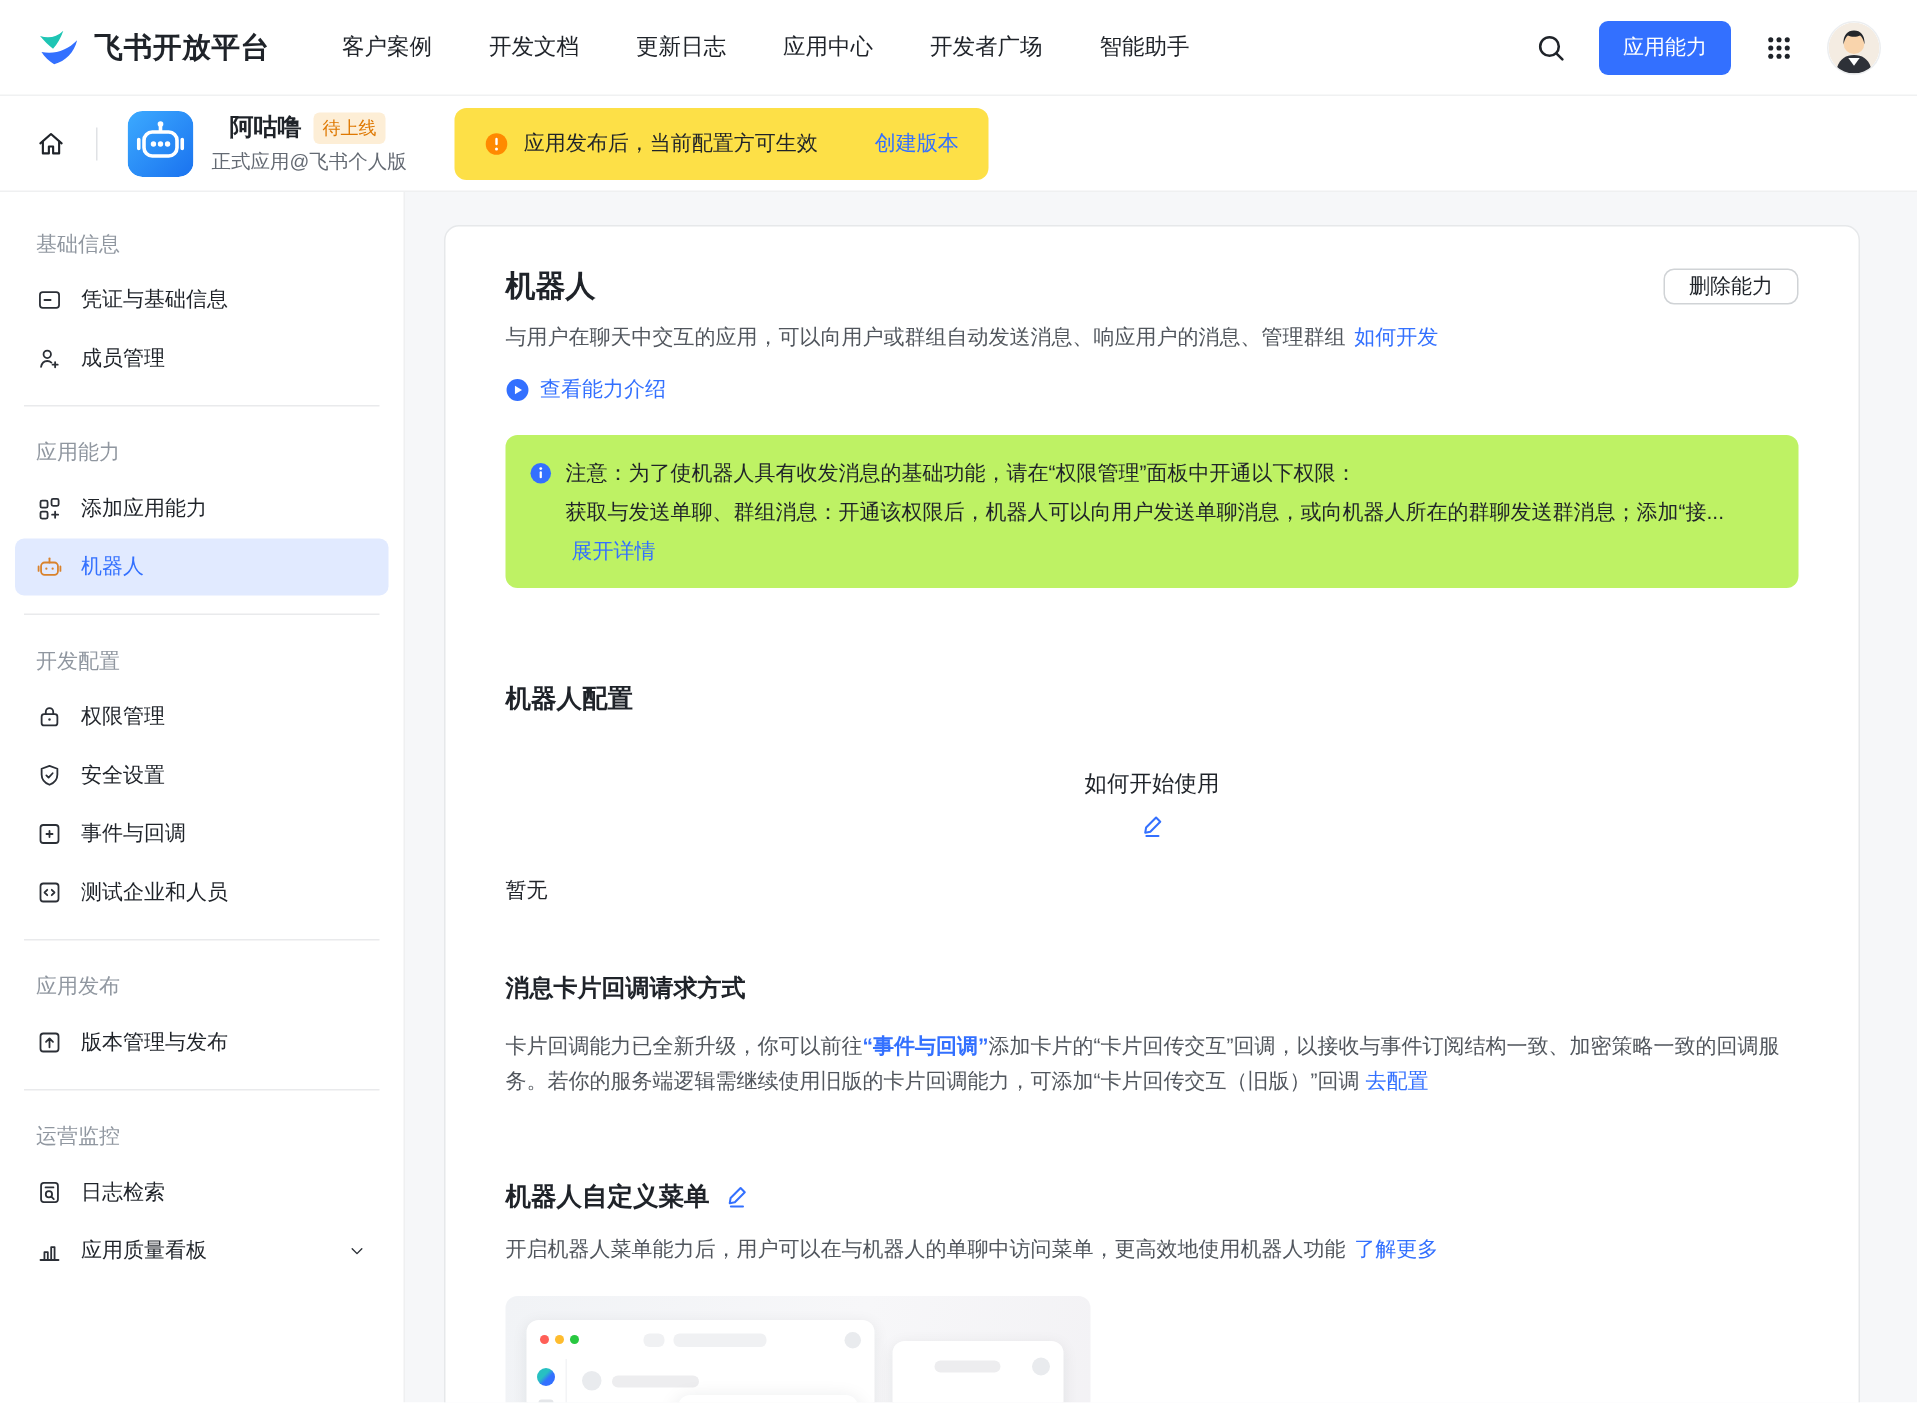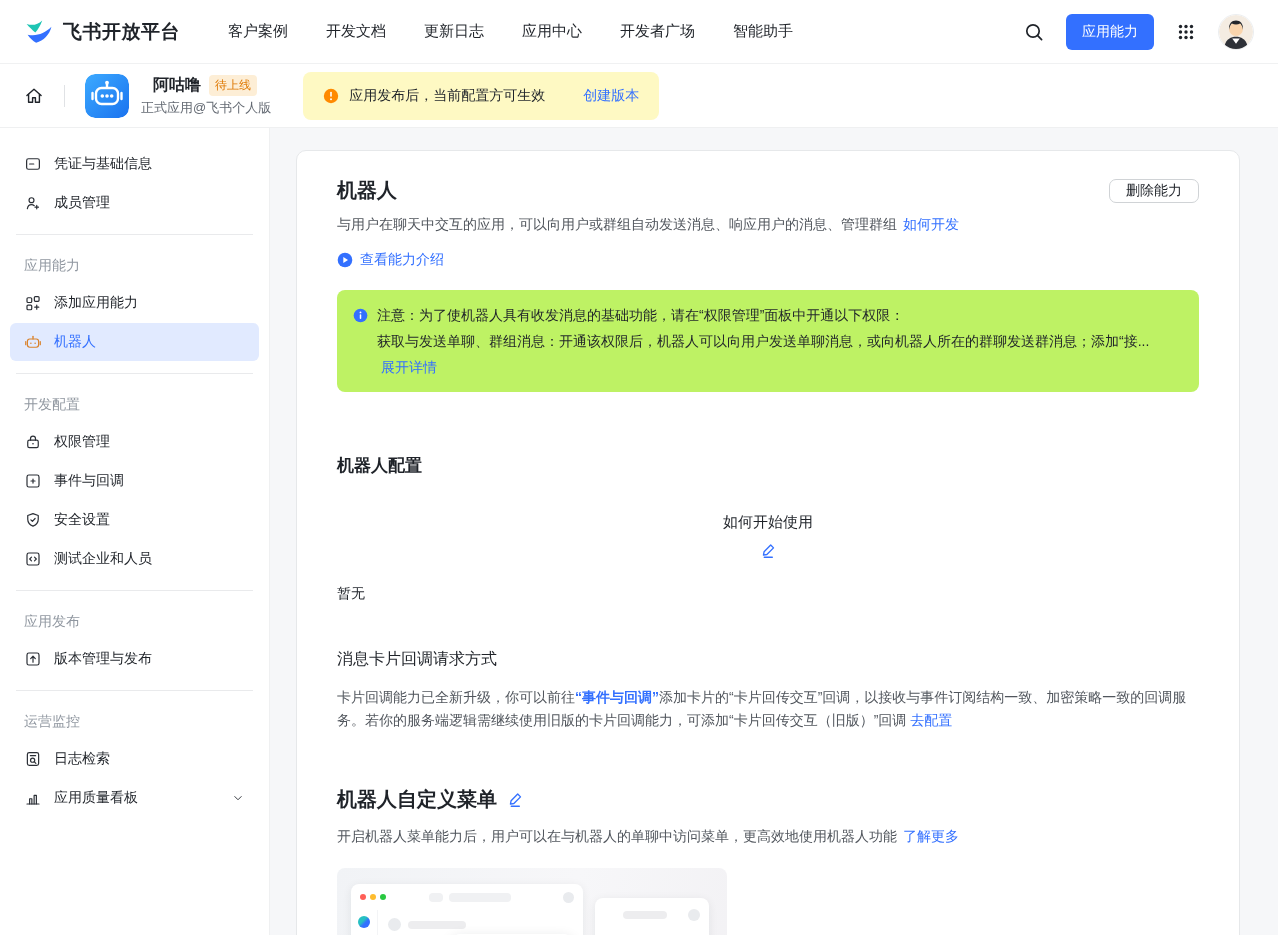--- a/index.html
+++ b/index.html
@@ -26,21 +26,21 @@
 
   
   .app-header { height:64px; display:flex; align-items:center; padding:0 24px; border-bottom:1px solid #eff0f1; background:#fff; }
   .vdiv { width:1px; height:22px; background:#e0e2e5; margin:0 20px; }
   .app-ic { width:44px; height:44px; border-radius:10px; overflow:hidden; flex:none; }
   .app-meta { margin-left:12px; }
   .app-name-row { display:flex; gap:8px;padding-left:12px; }
   .app-name { font-size:16px; font-weight:bold; }
   .badge { background:#fdeed6; color:#de7802; font-size:12px; padding:2px 6px; border-radius:4px; }
   .app-sub { font-size:13px; color:#646a73; margin-top:3px; }
-  .banner { margin-left:32px; height:48px; background:#fef9c3; border-radius:8px;
+  .banner { margin-left:32px; height:48px; background:#fde047; border-radius:8px;
     display:flex; align-items:center; padding:0 20px; gap:10px; font-size:14px; }
   .banner .lnk { margin-left:28px; }
 
   
   .body-row { display:flex; height:807px; }
   .sidebar { width:270px; flex:none; background:#fff; border-right:1px solid #eff0f1; padding-top:16px; overflow:hidden; }
   .sec-title { font-size:14px; color:#9097a0; padding:10px 24px 8px; }
   .side-item { height:38px; margin:1px 10px; padding:0 14px; border-radius:6px; display:flex; align-items:center; gap:12px; font-size:14px; cursor:pointer; color:#1f2329; }
   .side-item .icn { color:#2b2f36; }
   .side-item.active { background:#e1eaff; color:#3370ff; }
@@ -61,26 +61,26 @@
   .intro-row { margin-top:17px; display:flex; align-items:center; gap:7px; font-size:14px; }
   .notice { margin-top:21px; background:#bef264; border-radius:8px; padding:12px 16px; display:flex; gap:9px;
     font-size:14px; line-height:26px; color:#1f2329; }
   .notice-ic { margin-top:6px; flex:none; }
   .notice .lnk { margin-left:4px; white-space:nowrap; }
 
   .h2 { margin-top:62px; font-size:17px; font-weight:600; }
   .field-row { margin-top:36px; display:flex; align-items:center; gap:10px; font-size:15px;flex-direction:column; }
   .edit-btn { cursor:pointer; }
   .empty { margin-top:26px; font-size:14px; }
-  .h3 { margin-top:46px; font-size:16px; font-weight:400; }
+  .h3 { margin-top:46px; font-size:16px; font-weight:700; }
   .para { margin-top:16px; font-size:14px; color:#51565d; line-height:23px; max-width:906px; }
   .para .bold { font-weight:bold; }
   .para .act { margin-left:4px; }
   .menu-title-row { margin-top:54px; display:flex; align-items:center; gap:10px; }
-  .menu-title-row .h { font-size:20px; font-weight:600; }
+  .menu-title-row .h { font-size:17px; font-weight:600; }
   .menu-desc { margin-top:15px; font-size:14px; color:#51565d; }
   .menu-desc .lnk { margin-left:2px; }
 
   
   .illus { position:relative; margin-top:22px; width:390px; height:196px; border-radius:8px; overflow:hidden;
     background:linear-gradient(105deg,#f1f3f6 0%,#f7f7f9 55%,#f2f1f4 100%); }
   .mock { position:absolute; background:#fff; border-radius:8px; box-shadow:0 2px 10px rgba(31,35,41,.08); }
   .mock-desktop { left:14px; top:16px; width:232px; height:170px; }
   .titlebar { height:26px; display:flex; align-items:center; padding:0 9px; position:relative; }
   .tl { width:6px; height:6px; border-radius:50%; margin-right:4px; }
@@ -205,20 +205,21 @@
       </svg>
     </span>
     <span>应用发布后，当前配置方可生效</span>
     <a class="lnk">创建版本</a>
   </div>
 </div>
 
 <div class="body-row">
 
   <div class="sidebar">
+    <div class="sec-title">基础信息</div>
     <div class="side-item">
       <svg class="icn" viewBox="0 0 24 24">
         <rect x="3.5" y="5" width="17" height="14" rx="2.5"></rect>
           <path d="M7.5 12h5.5"></path>
       </svg>
       <span>凭证与基础信息</span>
     </div>
     <div class="side-item">
       <svg class="icn" viewBox="0 0 24 24">
         <circle cx="10" cy="8.3" r="3.3"></circle>
@@ -256,31 +257,31 @@
     <div class="side-item">
       <svg class="icn" viewBox="0 0 24 24">
         <rect x="5" y="9.5" width="14" height="10" rx="2.2"></rect>
           <path d="M8.7 9.5V7.4a3.3 3.3 0 0 1 6.6 0v2.1"></path>
         <circle cx="12" cy="14.3" r="1.1" fill="currentColor" stroke="none"></circle>
       </svg>
       <span>权限管理</span>
     </div>
     <div class="side-item">
       <svg class="icn" viewBox="0 0 24 24">
+        <path d="M12 3.5 19 6v5c0 4.6-3 7.6-7 9.2-4-1.6-7-4.6-7-9.2V6Z"></path>
+          <path d="M9.2 11.9l2 2 3.6-3.9"></path>
+      </svg>
+      <span>安全设置</span>
+    </div>
+    <div class="side-item">
+      <svg class="icn" viewBox="0 0 24 24">
         <rect x="4" y="4" width="16" height="16" rx="2.5"></rect>
           <path d="M12 9.3v5.4M9.3 12h5.4"></path>
       </svg>
       <span>事件与回调</span>
-    </div>
-    <div class="side-item">
-      <svg class="icn" viewBox="0 0 24 24">
-        <path d="M12 3.5 19 6v5c0 4.6-3 7.6-7 9.2-4-1.6-7-4.6-7-9.2V6Z"></path>
-          <path d="M9.2 11.9l2 2 3.6-3.9"></path>
-      </svg>
-      <span>安全设置</span>
     </div>
     <div class="side-item">
       <svg class="icn" viewBox="0 0 24 24">
         <rect x="4" y="4" width="16" height="16" rx="2.5"></rect>
           <path d="M10 9.6 7.6 12l2.4 2.4M14 9.6 16.4 12 14 14.4"></path>
       </svg>
       <span>测试企业和人员</span>
     </div>
     <div class="sdiv"></div>
 

